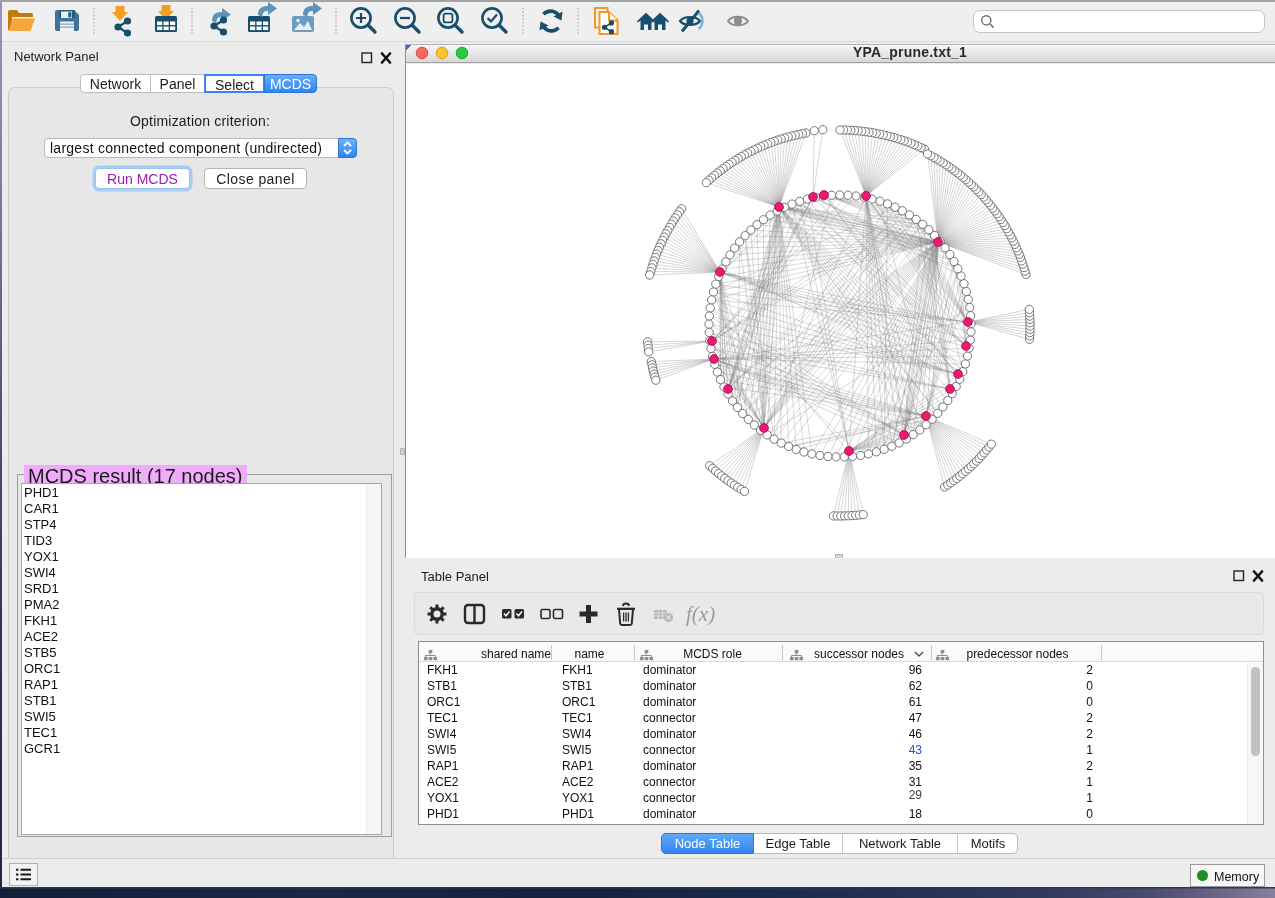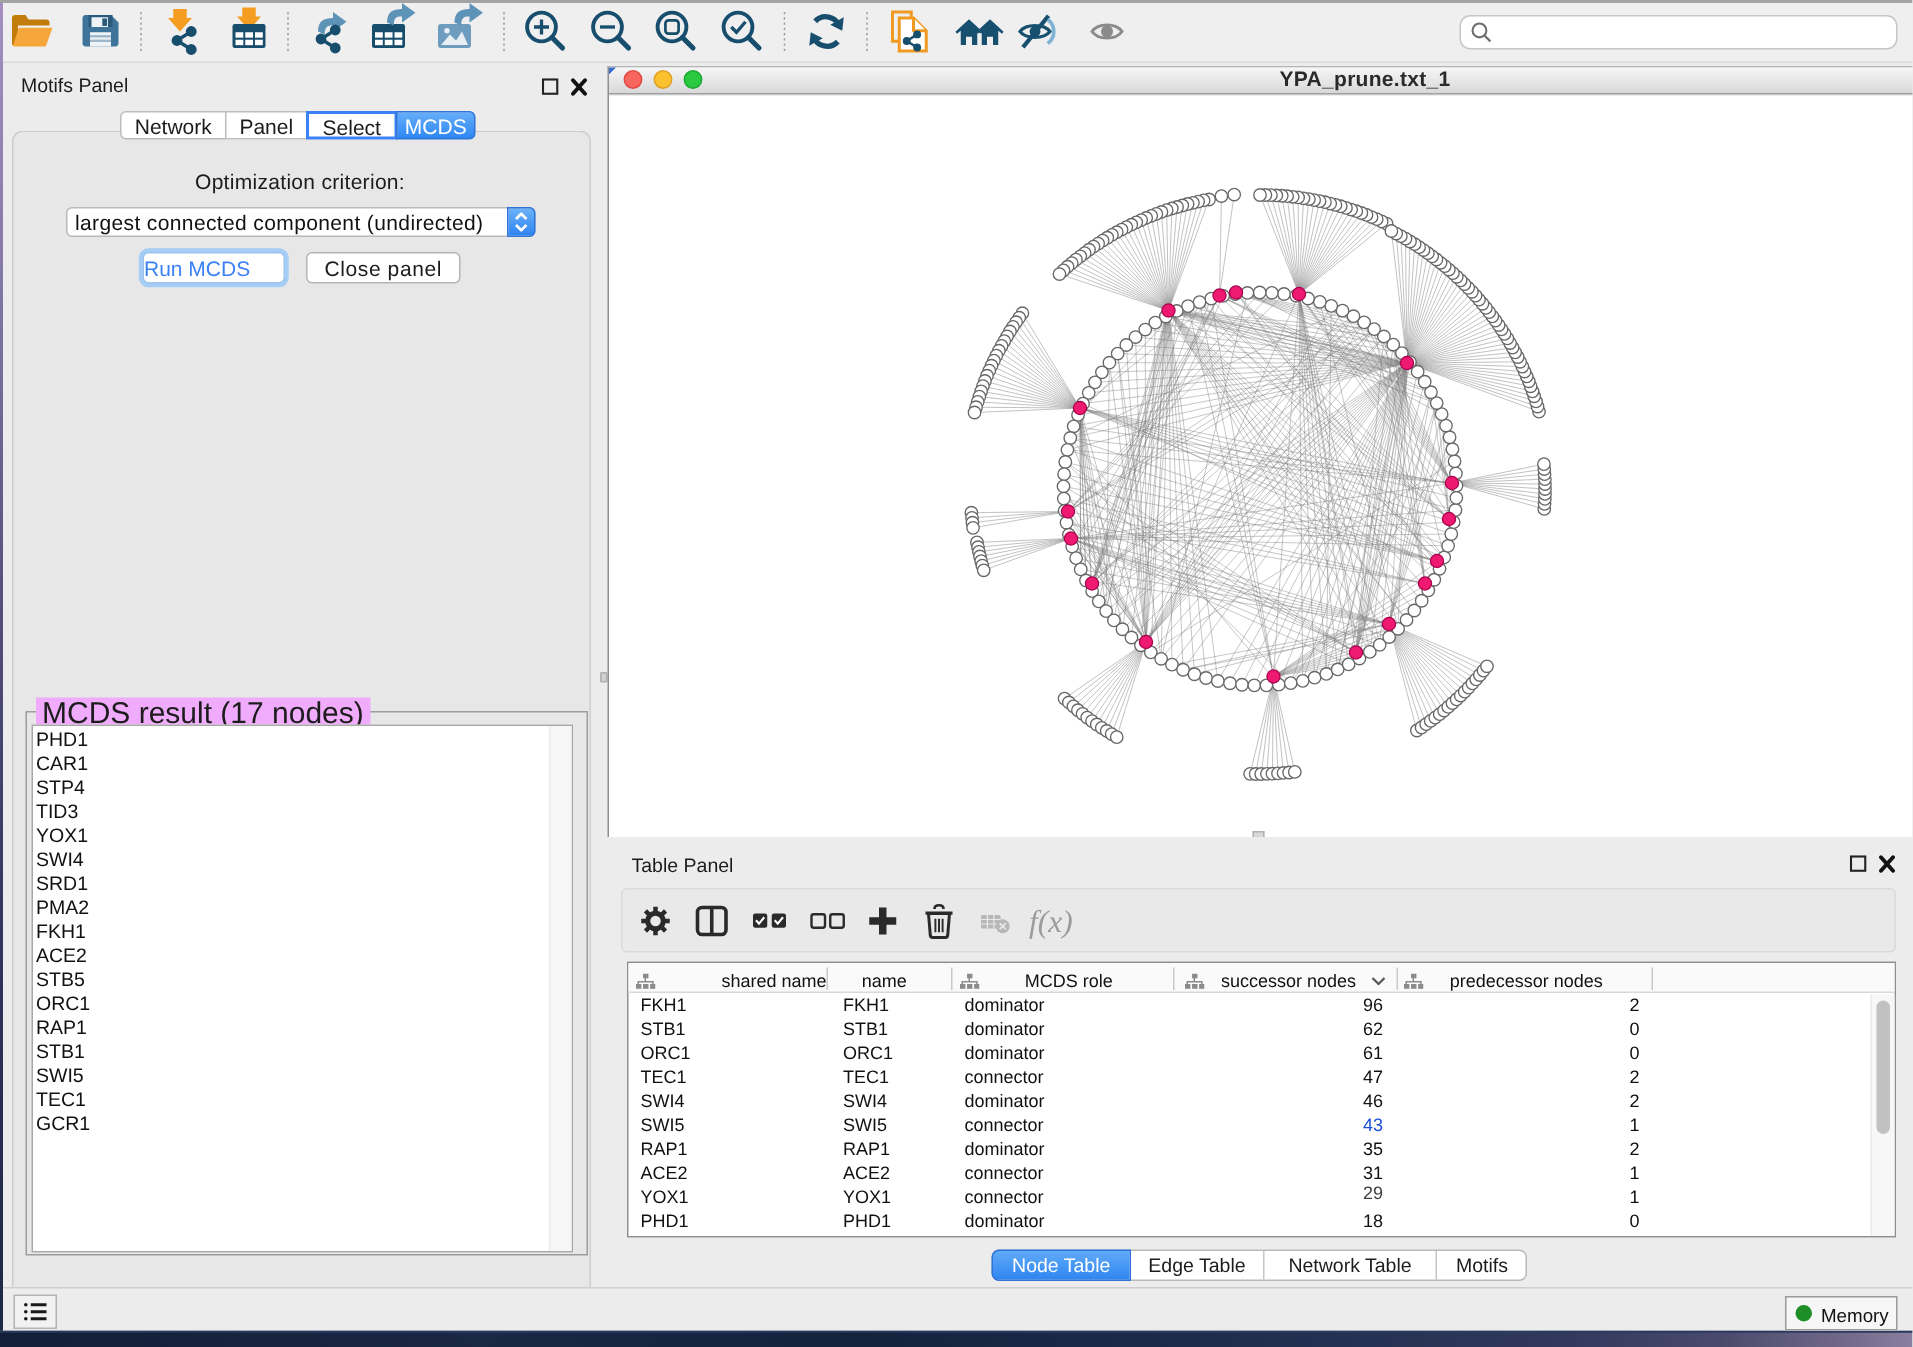--- a/index.html
+++ b/index.html
@@ -152,21 +152,21 @@
       <circle cx="738" cy="21" r="4" fill="#8b8b8b"></circle>
     </g>
 </svg>
 
 <div class="abs" style="left:973px;top:10px;width:292px;height:23px;background:#fff;border:1px solid #c6c6c6;border-radius:7px"></div>
 <svg class="abs" style="left:980px;top:14px" width="16" height="16" viewBox="0 0 16 16">
     <circle cx="6.3" cy="6.3" r="4.6" fill="none" stroke="#6f6f6f" stroke-width="1.4"></circle>
     <path d="M9.8 9.8 L13.6 13.6" stroke="#6f6f6f" stroke-width="1.5"></path>
   </svg>
 
-<div class="abs" style="left:14px;top:49px;font-size:13px;color:#1c1c1c">Motifs Panel</div>
+<div class="abs" style="left:14px;top:49px;font-size:13px;color:#1c1c1c">Network Panel</div>
 <svg class="abs" style="left:361px;top:52px" width="32" height="12" viewBox="0 0 32 12">
     <rect x="1" y="1" width="9.5" height="9.5" fill="none" stroke="#222" stroke-width="1.4"></rect>
     <path d="M21 1.5 L29 10.5 M29 1.5 L21 10.5" stroke="#111" stroke-width="2.6" stroke-linecap="round"></path>
   </svg>
 
 <div class="abs" style="left:8px;top:87px;width:386px;height:771px;background:#e7e7e7;border:1px solid #cdcdcd;border-radius:7px 7px 0 0;border-bottom:none"></div>
 
 <div class="abs" style="left:80px;top:74px;width:237px;height:19px;font-size:14px;color:#1c1c1c">
  <div class="abs" style="left:0;top:0;width:71px;height:19px;background:#fff;border:1px solid #bdbdbd;border-radius:4px 0 0 4px;text-align:center;line-height:18px">Network</div>
  <div class="abs" style="left:70px;top:0;width:55px;height:19px;background:#fff;border:1px solid #bdbdbd;text-align:center;line-height:18px">Panel</div>
@@ -176,21 +176,21 @@
 <div class="abs" style="left:60px;top:113px;width:280px;text-align:center;font-size:14px;letter-spacing:0.2px;color:#1c1c1c">Optimization criterion:</div>
 
 <div class="abs" style="left:44px;top:138px;width:313px;height:20px;background:#fff;border:1px solid #b9b9b9;border-radius:4px"></div>
 <div class="abs" style="left:50px;top:140px;font-size:14px;letter-spacing:0.25px;color:#111">largest connected component (undirected)</div>
 <div class="abs" style="left:338px;top:138px;width:19px;height:20px;background:linear-gradient(#6cb2fa,#2d84f1);border:1px solid #2e74d9;border-radius:0 4px 4px 0"></div>
 <svg class="abs" style="left:341px;top:141px" width="13" height="14" viewBox="0 0 13 14">
     <path d="M3 5 L6.5 1.5 L10 5" fill="none" stroke="#fff" stroke-width="1.8" stroke-linejoin="round"></path>
     <path d="M3 9 L6.5 12.5 L10 9" fill="none" stroke="#fff" stroke-width="1.8" stroke-linejoin="round"></path>
   </svg>
 
-<div class="abs" style="left:95px;top:168px;width:95px;height:21px;background:#fff;border:1px solid #9ec4ea;border-radius:4px;box-shadow:0 0 0 2.5px #a6cdf5;font-size:14px;color:#3b82f6;text-align:left;line-height:20px">Run MCDS</div>
+<div class="abs" style="left:95px;top:168px;width:95px;height:21px;background:#fff;border:1px solid #9ec4ea;border-radius:4px;box-shadow:0 0 0 2.5px #a6cdf5;font-size:14px;color:#a21caf;text-align:center;line-height:20px">Run MCDS</div>
 <div class="abs" style="left:204px;top:168px;width:103px;height:21px;background:#fff;border:1px solid #b5b5b5;border-radius:4px;font-size:14px;letter-spacing:0.4px;color:#1c1c1c;text-align:center;line-height:20px">Close panel</div>
 
 <div class="abs" style="left:17px;top:474px;width:375px;height:363px;border:1px solid #9d9d9d"></div>
 <div class="abs" style="left:24px;top:465px;background:#f0abfc;padding:0 4px;font-size:20px;color:#1c1c1c">MCDS result (17 nodes)</div>
 <div class="abs" style="left:21px;top:483px;width:361px;height:352px;background:#fff;border:1px solid #a8a8a8"></div>
 <div class="abs" style="left:366px;top:484px;width:15px;height:350px;background:#f6f6f6;border-left:1px solid #ededed"></div>
 <div class="abs" style="left:24px;top:485px;font-size:13px;color:#111;line-height:16px">PHD1<br>CAR1<br>STP4<br>TID3<br>YOX1<br>SWI4<br>SRD1<br>PMA2<br>FKH1<br>ACE2<br>STB5<br>ORC1<br>RAP1<br>STB1<br>SWI5<br>TEC1<br>GCR1</div>
 
 <div class="abs" style="left:400px;top:448px;width:5px;height:7px;background:#cfcfcf;border:1px solid #b0b0b0;border-radius:1px"></div>
 

